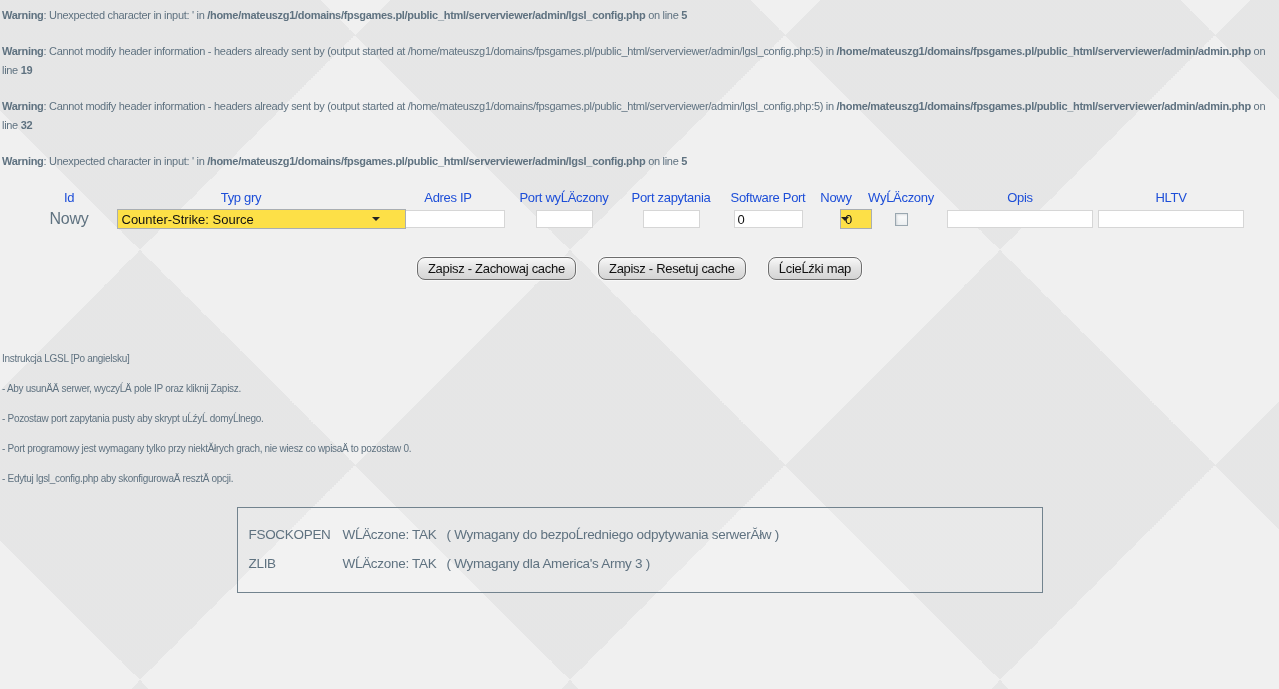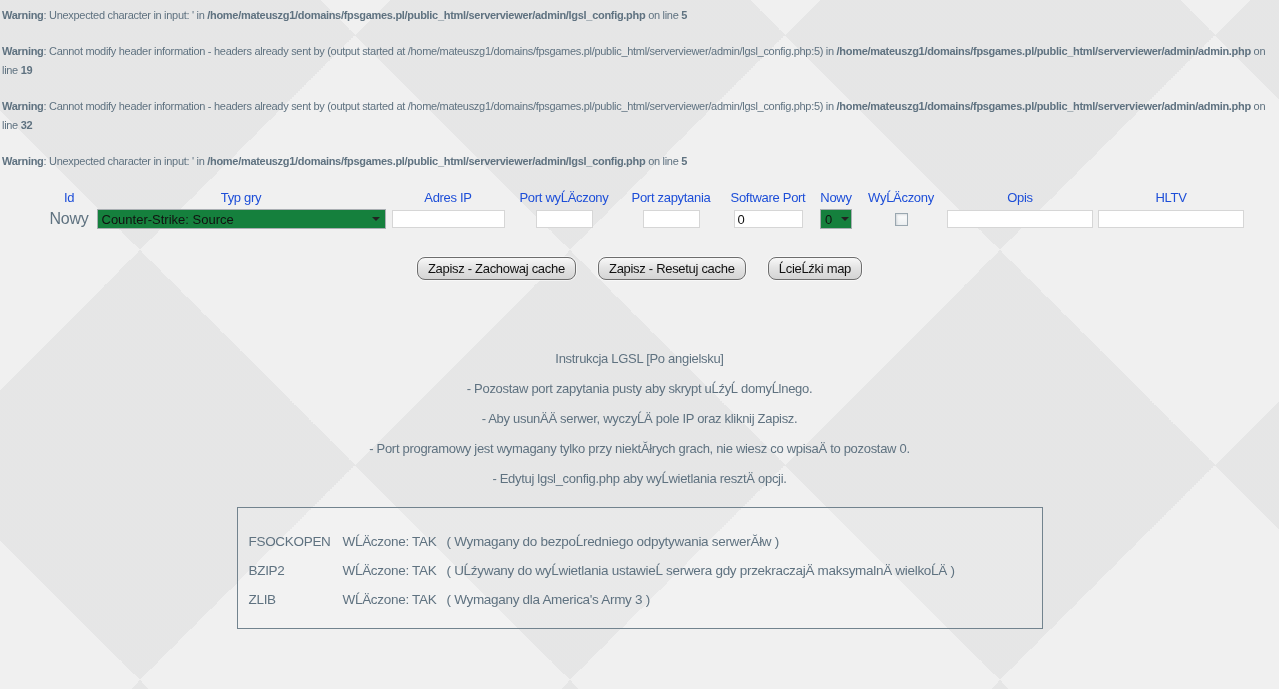--- a/index.html
+++ b/index.html
@@ -45,23 +45,23 @@
     font:13px "Liberation Sans", sans-serif; color:#111; padding:1px 3px;
   }
   .ip-input{ width:113px; }
   .port-input{ width:57px; }
   .sw-input{ width:69px; }
   .wide-input{ width:146px; }
 
   .select-wrap{ position:relative; display:inline-block; }
   select{
     -webkit-appearance:none; appearance:none;
-    border:1px solid #a9aeb2; background:#15803d; border-radius:0;
+    border:1px solid #a9aeb2; background:#fde047; border-radius:0;
     font:13px "Liberation Sans", sans-serif; color:#111;
-    height:20px; padding:1px 18px 1px 4px; width:100%;
+    height:20px; padding:1px 18px 1px 4px; width:100%;margin-left:20px;
   }
   .select-wrap .arrow{
     position:absolute; right:6px; top:8px; width:0; height:0; pointer-events:none;
     border-left:4px solid transparent; border-right:4px solid transparent;
     border-top:4px solid #222;
   }
   .game-select-wrap{ width:289px; }
   .zona-select-wrap{ width:32px; }
   .zona-select-wrap select{ padding:1px 12px 1px 4px; }
   .zona-select-wrap .arrow{ right:3px; }
@@ -78,28 +78,28 @@
   .buttons{ text-align:center; margin-top:27px; }
   .buttons button{
     font:13px "Liberation Sans", sans-serif; letter-spacing:-0.3px; color:#111;
     height:23px; padding:2px 10px; margin:0 9px;
     border:1px solid #6d6d6d; border-radius:8px;
     background:linear-gradient(#f8f8f8,#e4e4e4 45%,#d4d4d4);
     box-shadow:0 0 0 1px rgba(255,255,255,.55);
   }
 
   
-  .instructions{ margin-top:72px; text-align:center; font-size:13px; }
+  .instructions{ margin-top:72px; text-align:left; font-size:10px; }
   .instructions p{ margin:0 0 16px 0; line-height:14px; }
 
   
   .modules-box{
     width:806px; margin:21px auto 4px auto;
     border:1px solid #72838e; background:rgba(255,255,255,.14);
-    padding:19px 10px 14px 11px;
+    padding:12px 10px 14px 11px;
   }
   .modules-box table{ border-collapse:collapse; width:100%; }
   .modules-box td{
     font-size:13.5px; color:#5f7280; height:29px; vertical-align:middle;
     white-space:nowrap; text-align:left;
   }
   .mod-name{ width:94px; }
   .mod-status{ width:104px; }
 </style>
 </head>
@@ -172,40 +172,35 @@
   </table>
 
   <div class="buttons">
     <button>Zapisz - Zachowaj cache</button>
     <button>Zapisz - Resetuj cache</button>
     <button>ĹcieĹźki map</button>
   </div>
 
   <div class="instructions">
     <p>Instrukcja LGSL [Po angielsku]</p>
+    <p>- Aby usunÄÄ serwer, wyczyĹÄ pole IP oraz kliknij Zapisz.</p>
     <p>- Pozostaw port zapytania pusty aby skrypt uĹźyĹ domyĹlnego.</p>
-    <p>- Aby usunÄÄ serwer, wyczyĹÄ pole IP oraz kliknij Zapisz.</p>
     <p>- Port programowy jest wymagany tylko przy niektĂłrych grach, nie wiesz co wpisaÄ to pozostaw 0.</p>
-    <p>- Edytuj lgsl_config.php aby wyĹwietlania resztÄ opcji.</p>
+    <p>- Edytuj lgsl_config.php aby skonfigurowaÄ resztÄ opcji.</p>
   </div>
 
   <div class="modules-box">
     <table>
       <tbody>
           <tr>
         <td class="mod-name">FSOCKOPEN</td>
         <td class="mod-status">WĹÄczone: TAK</td>
         <td>( Wymagany do bezpoĹredniego odpytywania serwerĂłw )</td>
       </tr>
       <tr>
-        <td class="mod-name">BZIP2</td>
-        <td class="mod-status">WĹÄczone: TAK</td>
-        <td>( UĹźywany do wyĹwietlania ustawieĹ serwera gdy przekraczajÄ maksymalnÄ wielkoĹÄ )</td>
-      </tr>
-      <tr>
         <td class="mod-name">ZLIB</td>
         <td class="mod-status">WĹÄczone: TAK</td>
         <td>( Wymagany dla America's Army 3 )</td>
       </tr>
     </tbody>
       </table>
   </div>
 
 </div>
 

